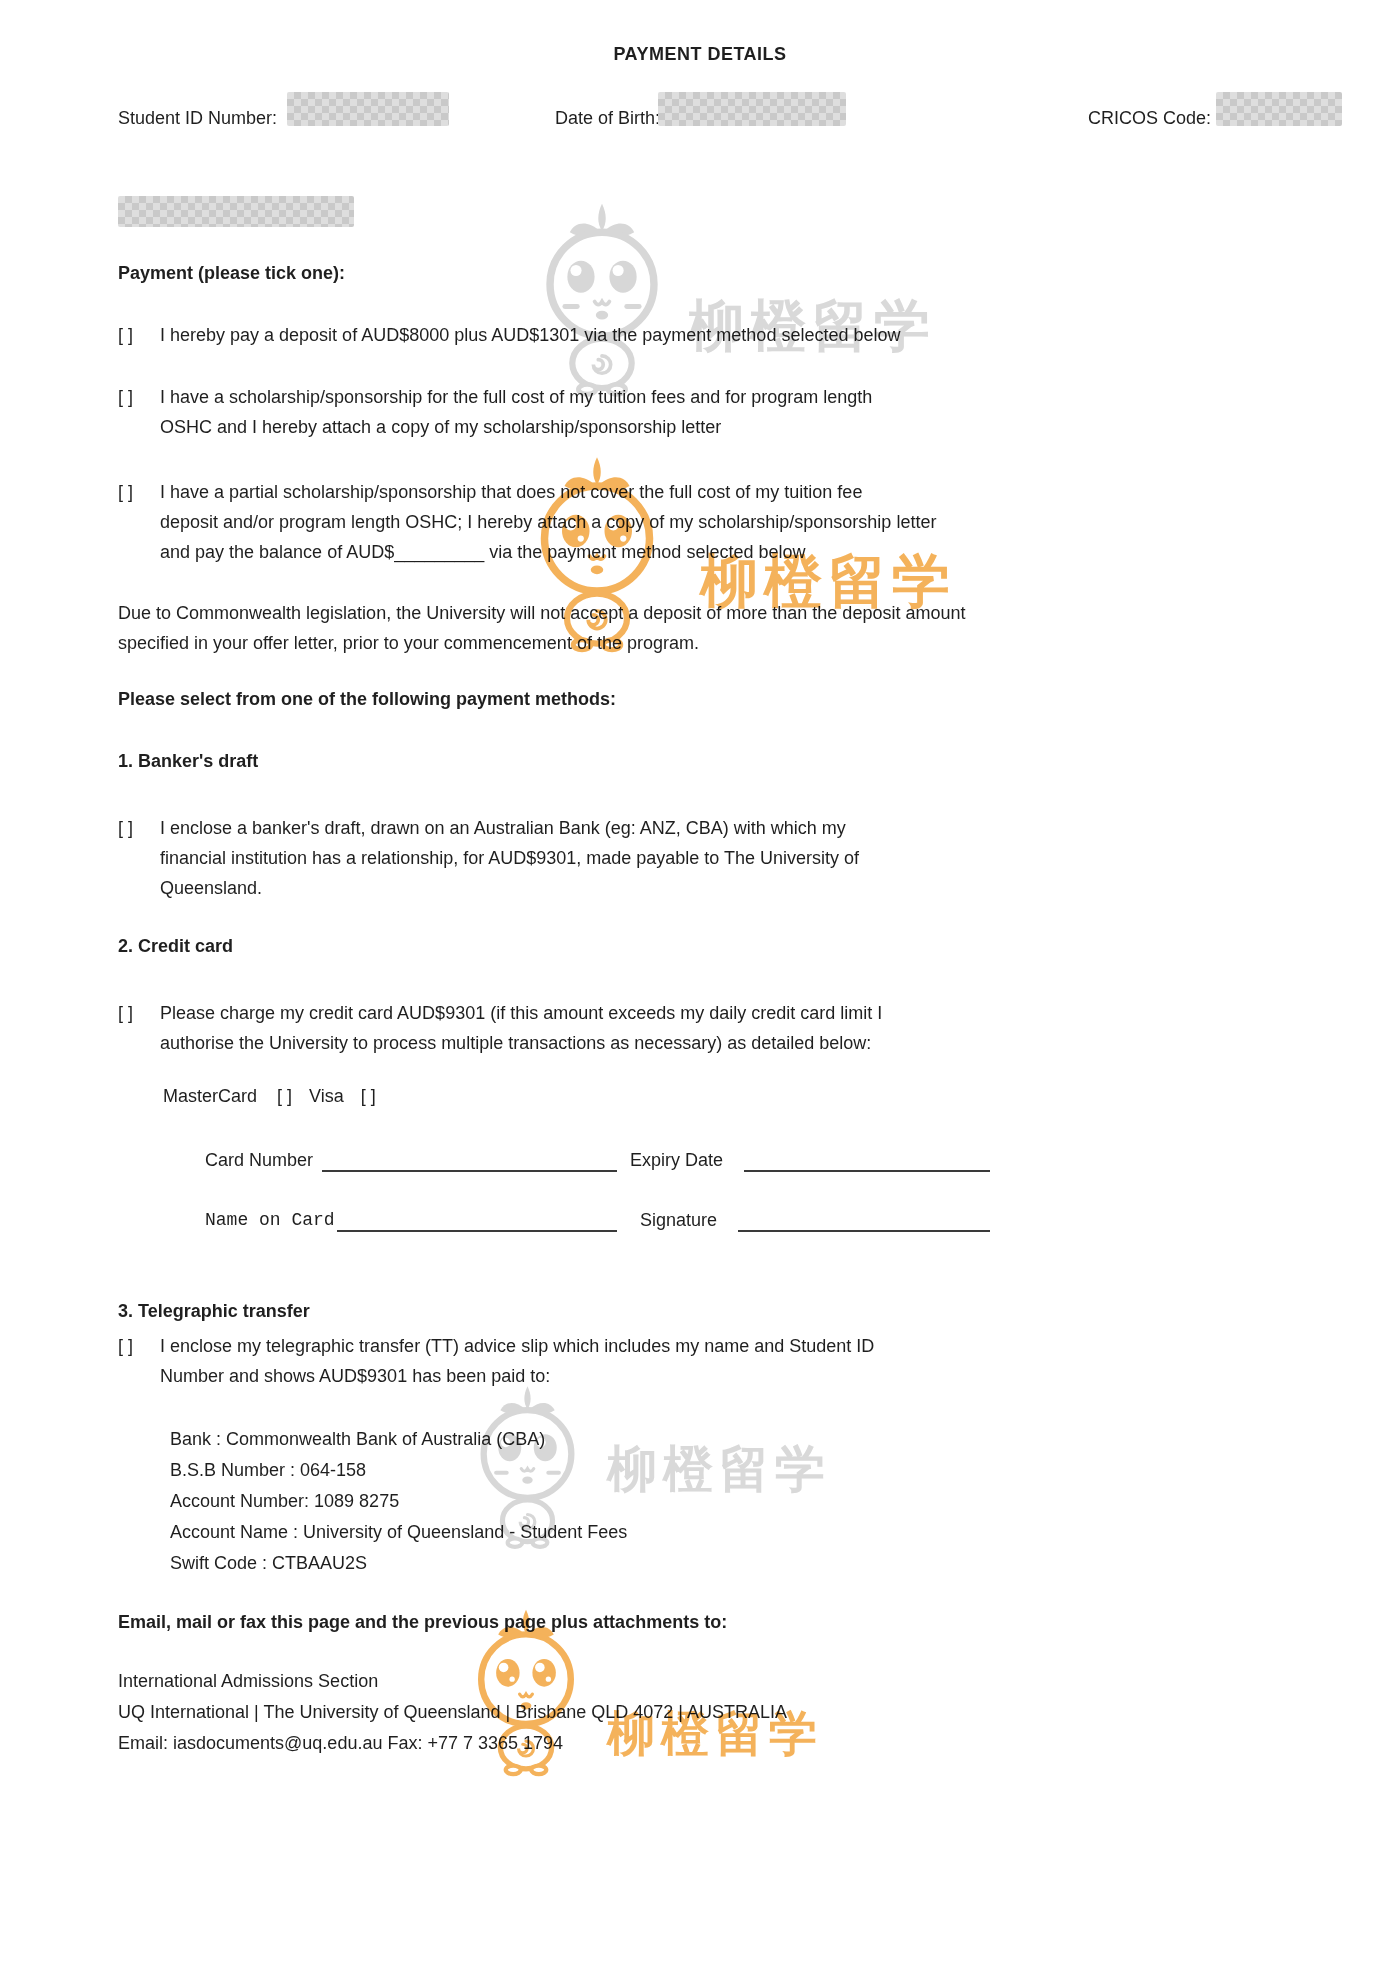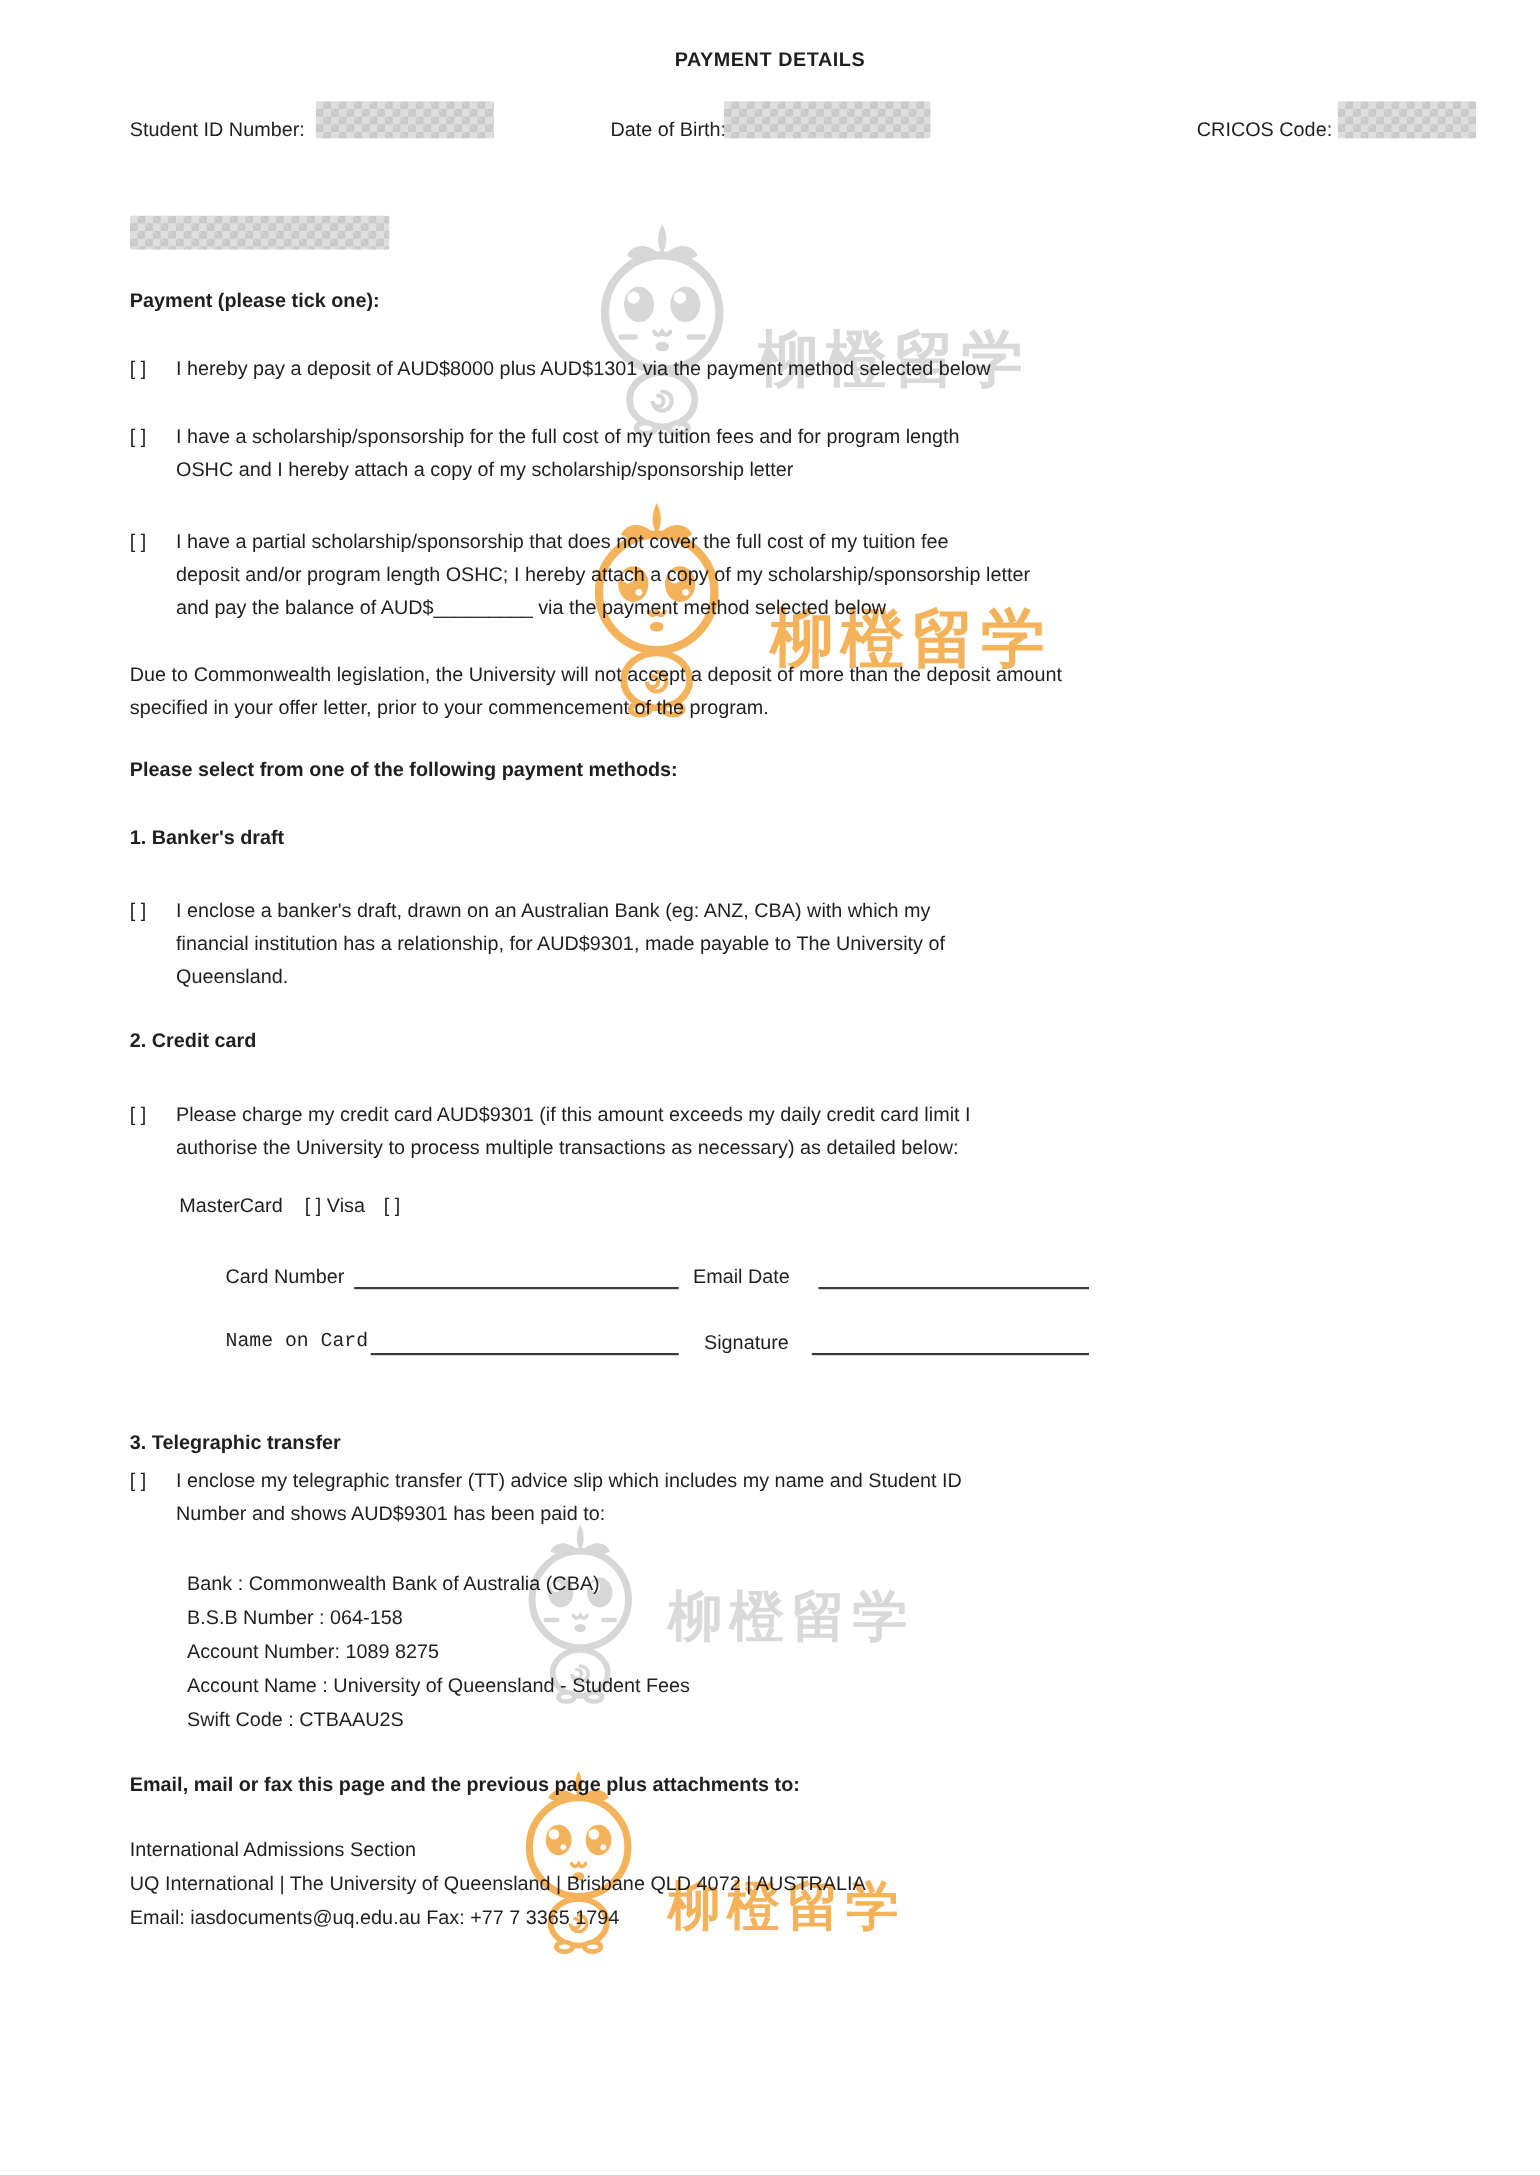--- a/index.html
+++ b/index.html
@@ -102,28 +102,28 @@
 
   <div class="abs cbrow lh30" style="top:998px;width:1164px;">
     <span class="cb">[ ]</span>
     <span class="opt-text pre">Please charge my credit card AUD$9301 (if this amount exceeds my daily credit card limit I
 authorise the University to process multiple transactions as necessary) as detailed below:</span>
   </div>
 
   <div class="abs" style="left:163px;top:1086px;">
     <span>MasterCard</span>
     <span style="margin-left:15px;">[ ]</span>
-    <span style="">Visa</span>
+    <span style="margin-left:12px;">Visa</span>
     <span style="margin-left:12px;">[ ]</span>
   </div>
 
   <div class="abs" style="left:0;top:1150px;width:100%;height:30px;">
     <span class="abs" style="left:205px;">Card Number</span>
     <span class="uline" style="left:322px;top:0;width:295px;"></span>
-    <span class="abs" style="left:630px;">Email Date</span>
+    <span class="abs" style="left:630px;">Expiry Date</span>
     <span class="uline" style="left:744px;top:0;width:246px;"></span>
   </div>
 
   <div class="abs" style="left:0;top:1210px;width:100%;height:30px;">
     <span class="abs" style="left:205px;font-family:Liberation Mono, monospace;">Name on Card</span>
     <span class="uline" style="left:337px;top:0;width:280px;"></span>
     <span class="abs" style="left:640px;">Signature</span>
     <span class="uline" style="left:738px;top:0;width:252px;"></span>
   </div>
 

